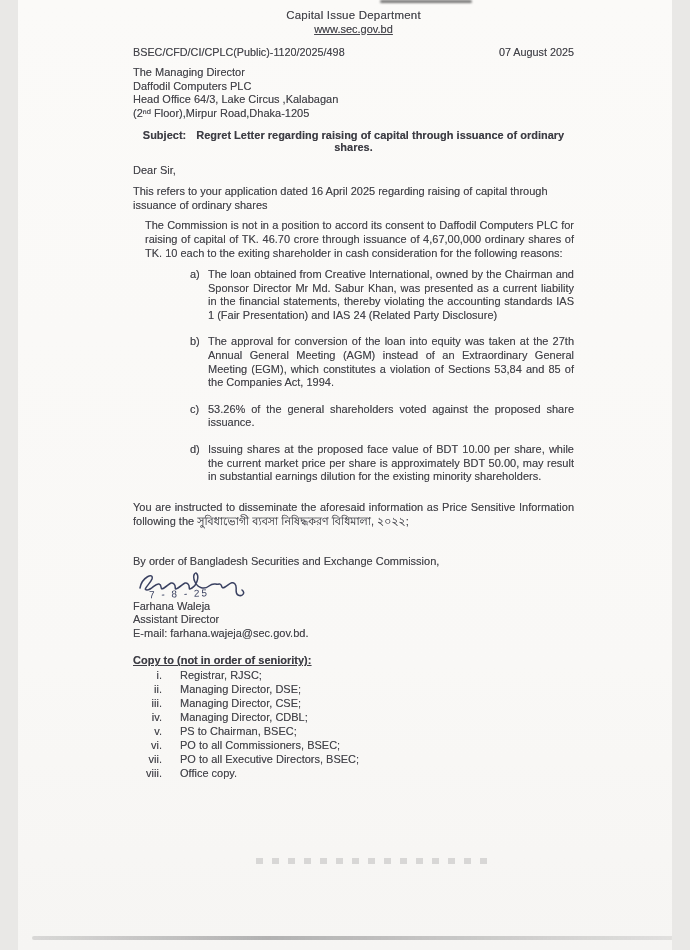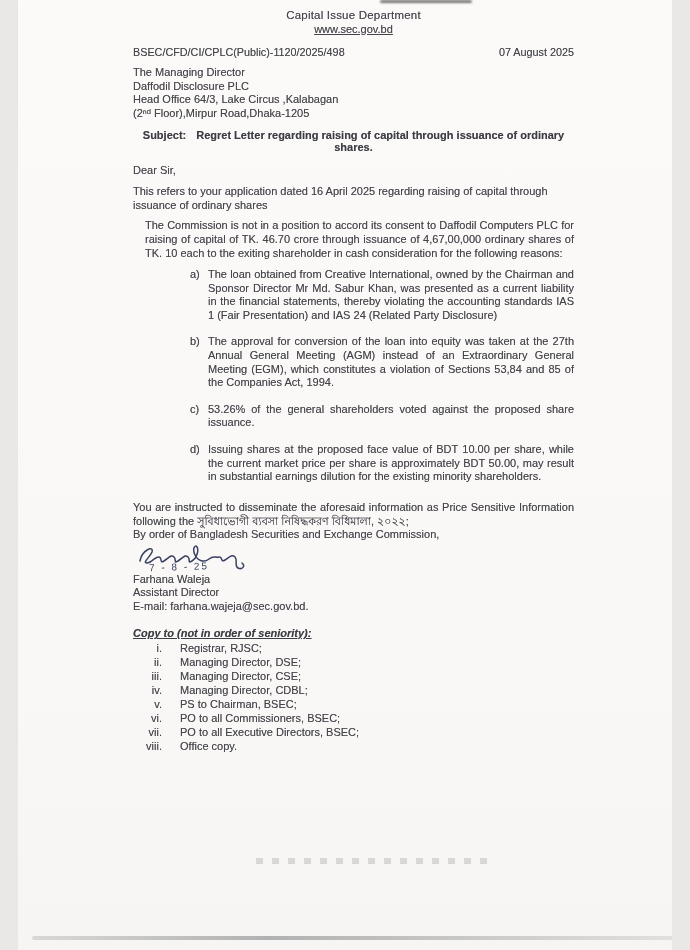--- a/index.html
+++ b/index.html
@@ -39,33 +39,33 @@
 
   
   .reasons { margin-top: 8px; }
   .reason { display: flex; margin-left: 57px; margin-bottom: 13px; line-height: 13.6px; }
   .reason-marker { width: 18px; flex: none; }
   .reason-text { flex: 1; text-align: justify; }
 
   .para.p3 { margin-top: 16px; }
 
   
-  .by-order { }
+  .by-order { margin-top: 27px; }
   .sig-block { margin-top: 4px; }
   .sig-svg { display: block; margin-left: 2px; }
   .sig-date {
     font-size: 10px; color: #3a4161; letter-spacing: 2px;
     margin: -9px 0 0 16px; transform: rotate(-2deg); width: 70px;
     text-shadow: none;
   }
   .sig-lines { line-height: 13.5px; margin-top: 1px; }
 
   
   .copy-section { margin-top: 14px; }
-  .copy-heading { font-weight: bold; text-decoration: underline; color: #3d3d44; font-style: italic; }
+  .copy-heading { font-weight: bold; text-decoration: underline; color: #3d3d44; }
   .copy-list { margin-top: 2px; }
   .copy-item { display: flex; line-height: 14px; }
   .copy-marker { width: 29px; flex: none; text-align: right; }
   .copy-text { margin-left: 18px; }
 
   
   .artifact { position: absolute; pointer-events: none; }
   .smudge-top { left: 362px; top: 0; width: 92px; height: 3px; background: #4a4a4a; opacity: 0.75; filter: blur(1px); border-radius: 2px; }
   .smudge-mid { left: 238px; top: 858px; width: 235px; height: 6px; opacity: 0.28; filter: blur(0.6px);
     background: repeating-linear-gradient(90deg, #8a8a8a 0 7px, transparent 7px 16px); }
@@ -90,21 +90,21 @@
       <div class="site">www.sec.gov.bd</div>
     </div>
 
     <div class="ref-row">
       <span>BSEC/CFD/CI/CPLC(Public)-1120/2025/498</span>
       <span>07 August 2025</span>
     </div>
 
     <div class="recipient">
       <div>The Managing Director</div>
-      <div>Daffodil Disclosure PLC</div>
+      <div>Daffodil Computers PLC</div>
       <div>Head Office 64/3, Lake Circus ,Kalabagan</div>
       <div>(2ⁿᵈ Floor),Mirpur Road,Dhaka-1205</div>
     </div>
 
     <div class="subject-line">
       <span>Subject:</span><span class="subject-text">Regret Letter regarding raising of capital through issuance of ordinary shares.</span>
     </div>
 
     <div class="salutation">Dear Sir,</div>
 

